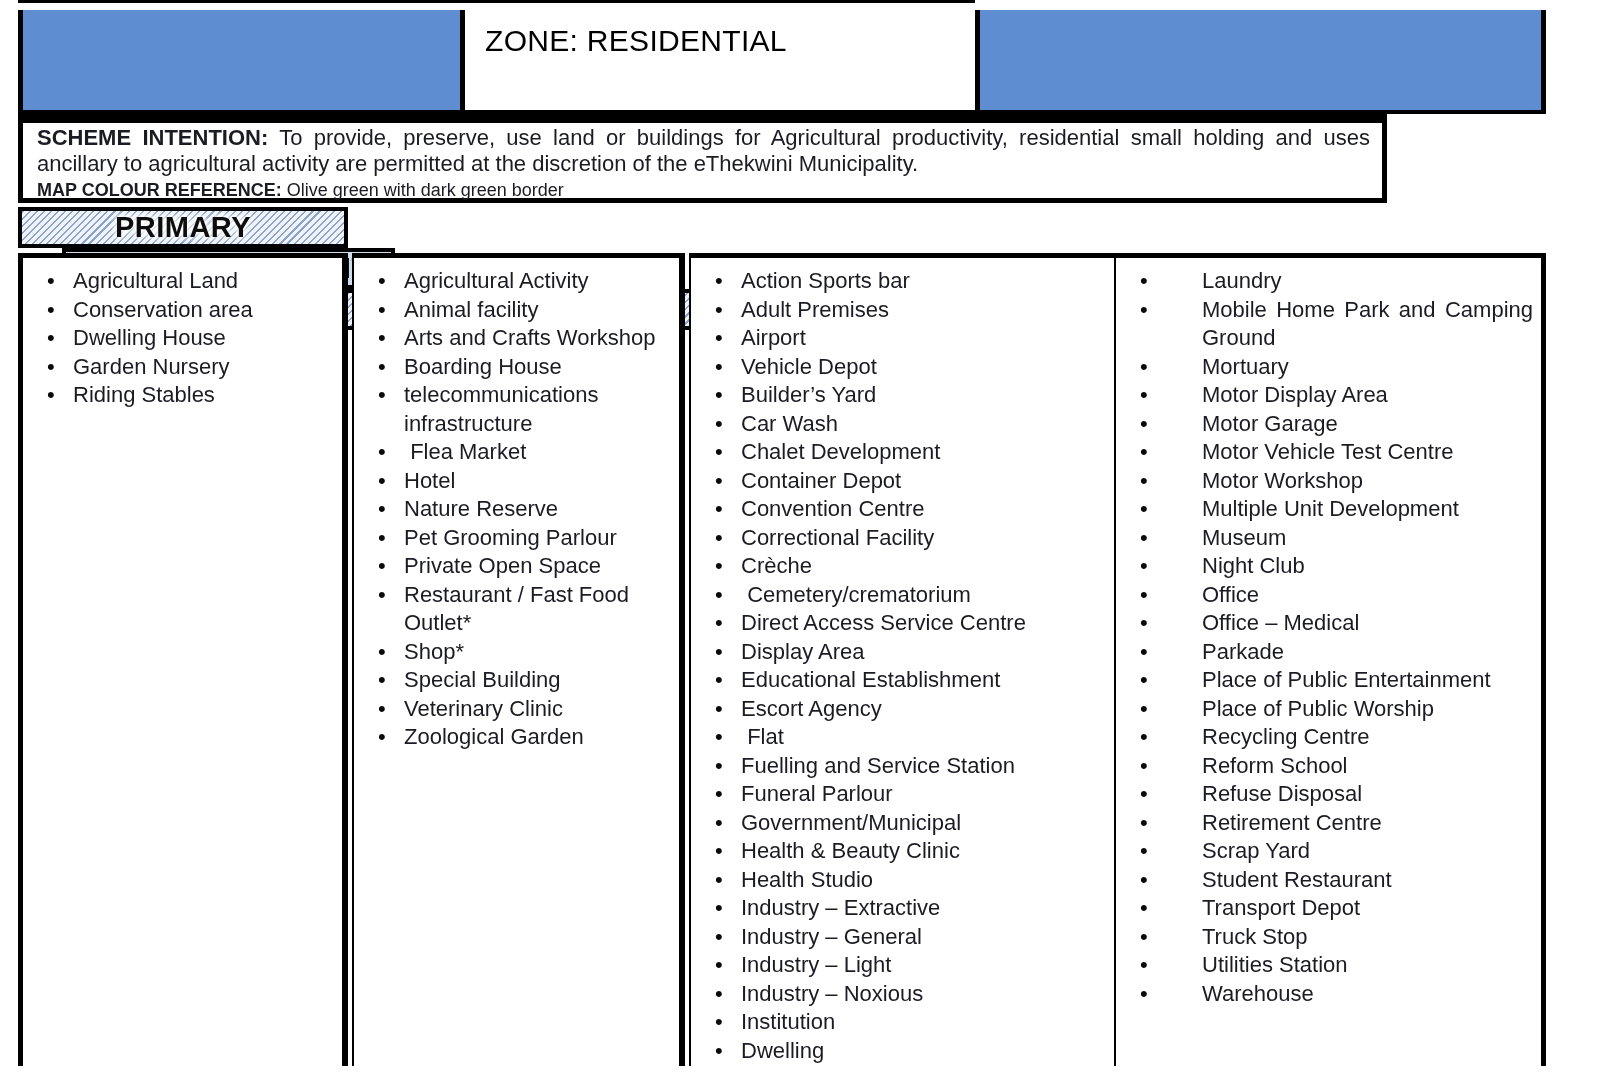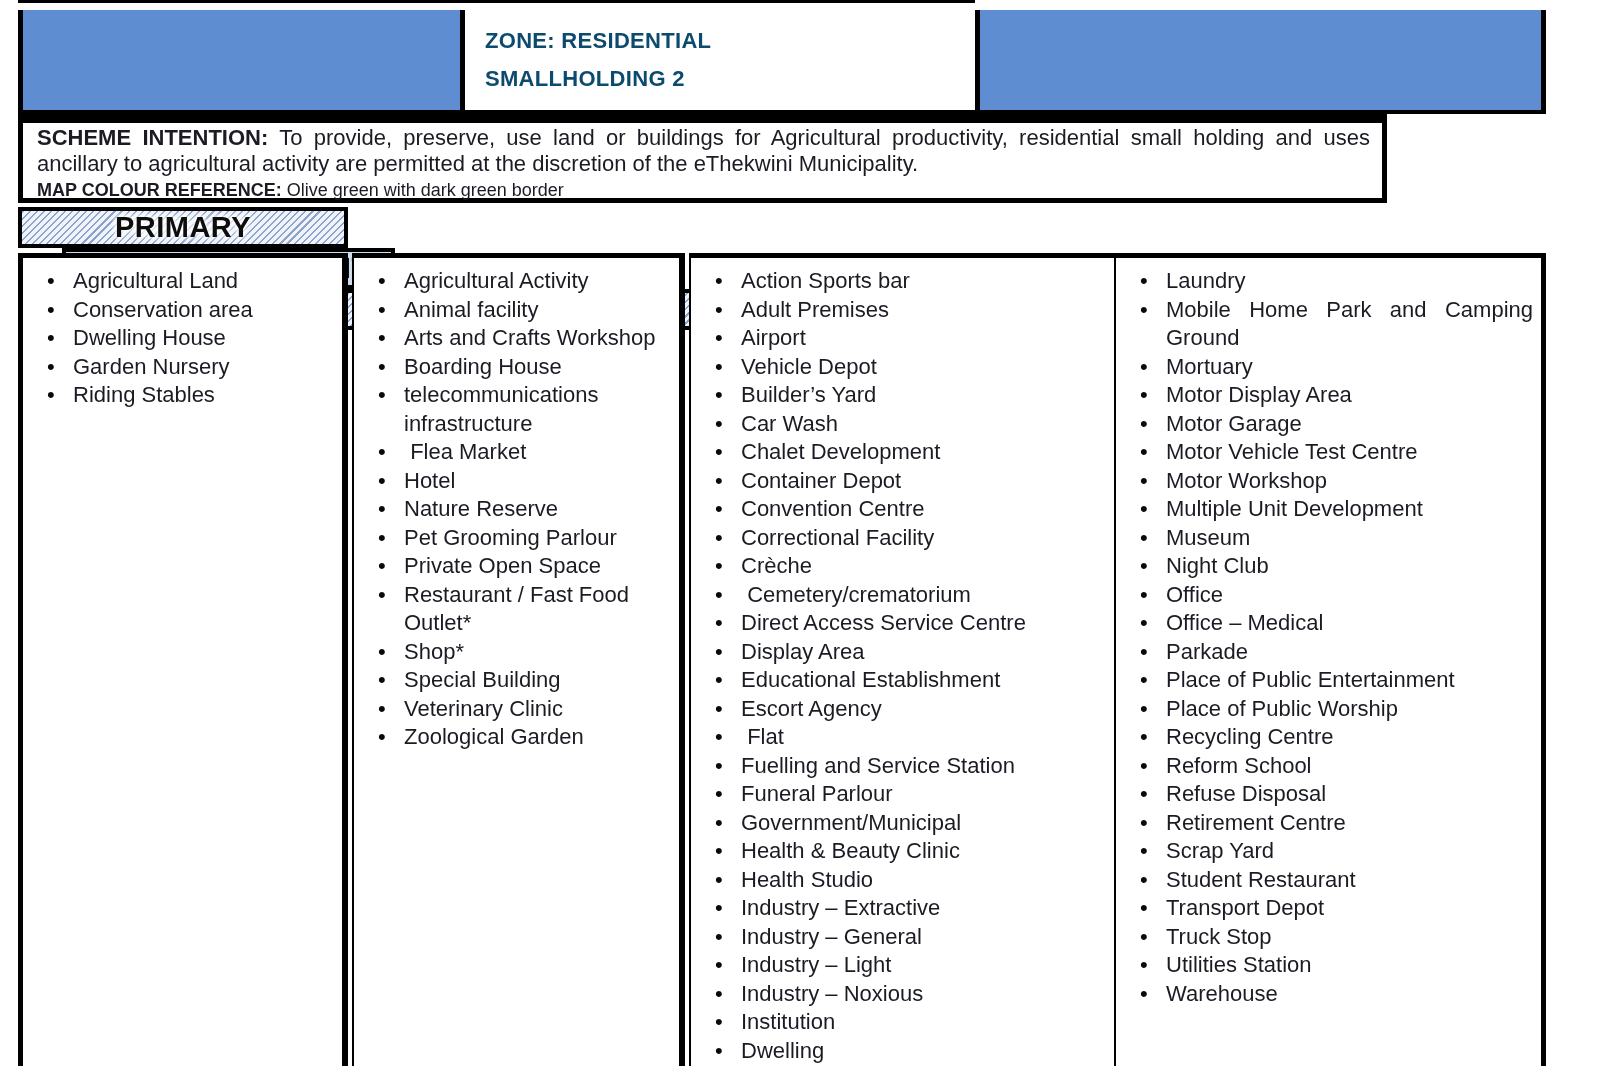--- a/index.html
+++ b/index.html
@@ -12,21 +12,21 @@
 
   
   .top-strip { position:absolute; left:18px; top:0; width:957px; height:3px; background:#000; }
 
   
   .title-row { position:absolute; left:18px; top:10px; width:1528px; height:104px; display:flex; }
   .band { background:#5e8dd1; border-bottom:4px solid #000; }
   .band-left  { width:447px; border-left:5px solid #000; border-right:5px solid #000; }
   .band-right { width:571px; border-left:5px solid #000; border-right:5px solid #000; }
   .zone-box { width:510px; background:#fff; border-bottom:4px solid #000; padding:12px 0 0 20px; }
-  .zone-title { font-weight:bold; font-size:22px; line-height:38px; color:#0c4a6e; letter-spacing:.3px; }
+  .zone-title { font-weight:normal; font-size:30px; line-height:38px; color:#000000; letter-spacing:.3px; }
 
   
   .scheme-box {
     position:absolute; left:18px; top:114px; width:1369px; height:89px;
     background:#fff; border:5px solid #000; border-top:9px solid #000;
     padding:2px 12px 0 14px;
   }
   .scheme-p { font-size:22px; line-height:26px; text-align:justify; }
   .map-p { font-size:18px; line-height:26px; }
   .lbl { font-weight:bold; }
@@ -55,34 +55,33 @@
   .c2  { width:333px; border-left:2px solid #000; border-right:6px solid #000; }
   .c34 { width:857px; border-left:2px solid #000; border-right:5px solid #000; display:flex; }
   .c3  { width:423px; }
   .vdiv { width:2px; background:#000; }
   .c4  { flex:1; }
 
   ul.list { list-style:none; padding:9px 8px 0 24px; }
   li.li { display:flex; font-size:22px; line-height:28.5px; color:#1b1b24; }
   .bullet { flex:0 0 26px; width:26px; color:#0a0a0a; }
   .li-text { flex:1; white-space:pre-wrap; }
-  .c4 .li-text { white-space:normal; text-align:justify; }
+  .c4 .li-text { white-space:normal; text-align:justify;margin-left:36px; }
 </style>
 </head>
 <body>
 
 <div class="page">
 
   <div class="top-strip"></div>
 
   <div class="title-row">
     <div class="band band-left"></div>
     <div class="zone-box">
       <div class="zone-title">ZONE: RESIDENTIAL</div>
-      <div class="zone-title">SMALLHOLDING 2</div>
     </div>
     <div class="band band-right"></div>
   </div>
 
   <div class="scheme-box">
     <p class="scheme-p"><span class="lbl">SCHEME INTENTION:</span> <span>To provide, preserve, use land or buildings for Agricultural productivity, residential small holding and uses ancillary to agricultural activity are permitted at the discretion of the eThekwini Municipality.</span></p>
     <p class="map-p"><span class="lbl">MAP COLOUR REFERENCE:</span> <span>Olive green with dark green border</span></p>
   </div>
 
   <div class="header-row">

